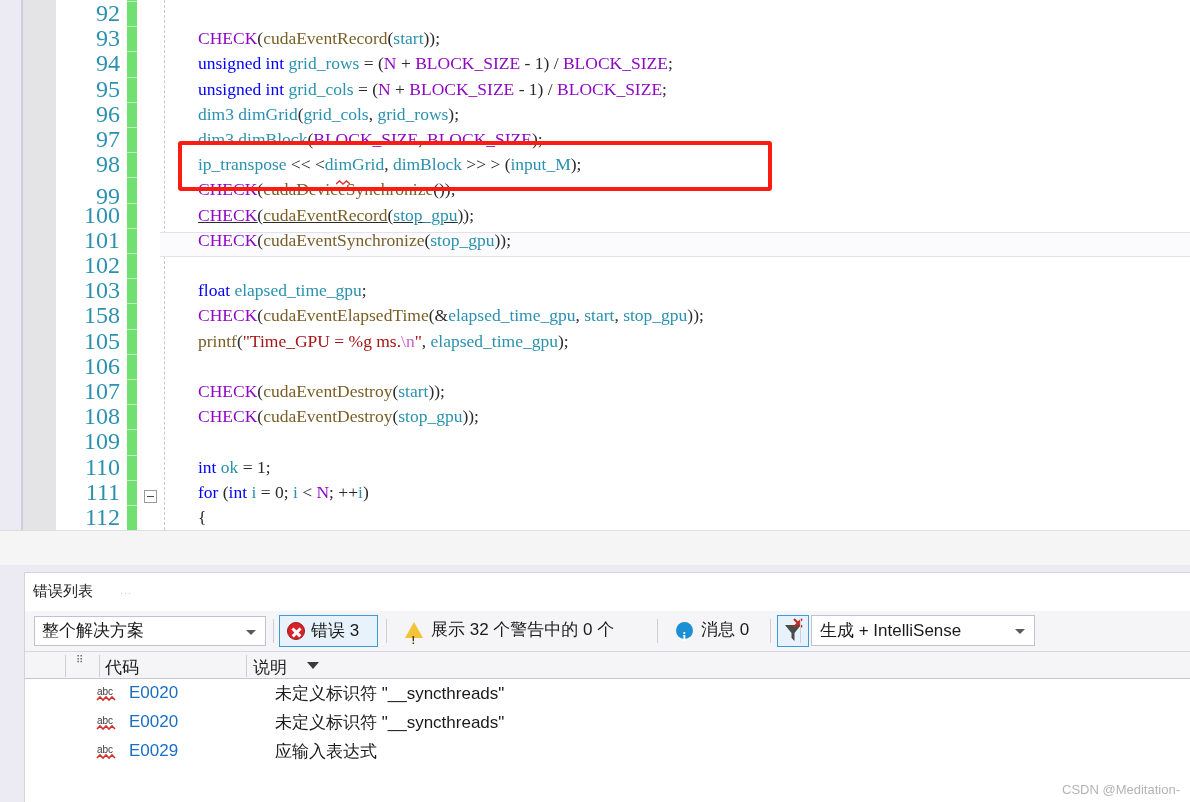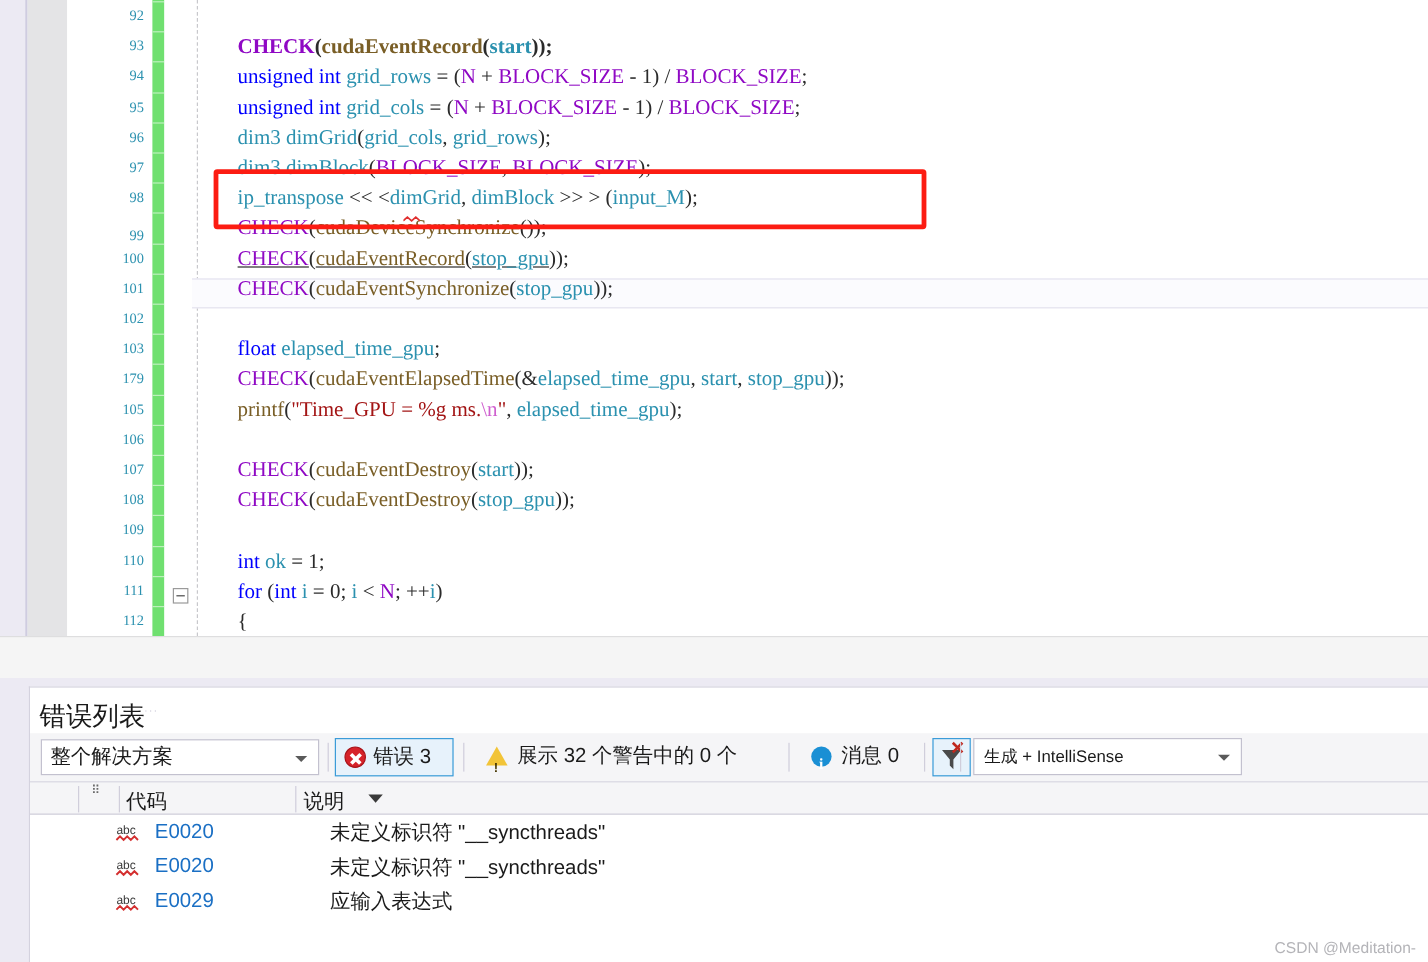--- a/index.html
+++ b/index.html
@@ -28,21 +28,21 @@
   .indent-guide{ position:absolute; left:0px; top:0; width:0; height:530px;
      border-left:1px dashed #c8c8cc; }
 
   .code-line{
     position:absolute; left:0; height:25.2px; line-height:25.2px; white-space:pre;
     font-family:"Liberation Serif", serif; font-size:17.5px; color:#2b2b2b;
   }
   .ln{
     position:absolute; width:64px; text-align:right;
     height:25.2px; line-height:25.2px;
-    font-family:"Liberation Serif", serif; font-size:12px; color:#2b91af;
+    font-family:"Liberation Serif", serif; font-size:24px; color:#2b91af;
   }
   
   .kw   { color:#0000ff; }     
   .type { color:#2b91af; }     
   .macro{ color:#8f08c4; }     
   .fn   { color:#795e26; }     
   .var  { color:#2b91af; }     
   .str  { color:#a31515; }     
   .esc  { color:#cf5fcf; }
 
@@ -98,21 +98,21 @@
   #errlist-panel{
     position:absolute; left:0; top:565px; width:1190px; height:237px;
     background:#eceaf3;
   }
   #errlist-inner{
     position:absolute; left:24px; top:7px; width:1166px; height:230px;
     background:#ffffff; border:1px solid #d4d2de; border-right:none; border-bottom:none;
   }
   #panel-title{
     position:absolute; left:8px; top:9px;
-    font-family:"Liberation Sans", sans-serif; font-size:22px; color:#1a1a1a;
+    font-family:"Liberation Sans", sans-serif; font-size:15px; color:#1a1a1a;
   }
   #panel-grip{
     position:absolute; left:96px; top:14px; width:1050px; height:9px;
   }
 
   #toolbar{ position:absolute; left:0; top:38px; width:1166px; height:40px; background:#f5f5f7; }
   #scope-combo{
     position:absolute; left:9px; top:5px; width:232px; height:30px;
     background:#ffffff; border:1px solid #c3c1cf;
     font-family:"Liberation Sans", sans-serif; font-size:17px; color:#1a1a1a;
@@ -127,21 +127,21 @@
     position:absolute; top:4px; height:32px;
     font-family:"Liberation Sans", sans-serif; font-size:17px; color:#1a1a1a;
     line-height:30px;
   }
   #btn-errors{
     left:254px; width:99px; border:1px solid #3b9bd8; background:#e7f2fb;
   }
   #build-combo{
     position:absolute; left:786px; top:4px; width:224px; height:31px;
     background:#ffffff; border:1px solid #c3c1cf;
-    font-family:"Liberation Sans", sans-serif; font-size:14px; color:#1a1a1a;
+    font-family:"Liberation Sans", sans-serif; font-size:17px; color:#1a1a1a;
     line-height:29px; padding-left:8px;
   }
   #build-combo .caret{
     position:absolute; right:9px; top:13px; width:0;height:0;
     border-left:5px solid transparent;border-right:5px solid transparent;border-top:5px solid #5a5a5a;
   }
   #btn-filter{
     position:absolute; left:752px; top:4px; width:32px; height:32px;
     border:1px solid #3b9bd8; background:#e7f2fb;
   }
@@ -225,41 +225,41 @@
 
   <div class="code-pane">
     <div class="indent-guide" style="left:4px;"></div>
   </div>
 
   <div class="current-line" style="top:232px;"></div>
 
   <div id="lines-host">
       <div class="ln" style="left: 56px; top: 1px;">92</div>
       <div class="ln" style="left: 56px; top: 26.2px;">93</div>
-      <div class="code-line" style="left: 198px; top: 26.2px; font-weight: bold;"><span class="macro">CHECK</span>(<span class="fn">cudaEventRecord</span>(<span class="var">start</span>));</div>
+      <div class="code-line" style="left: 198px; top: 26.2px;"><span class="macro">CHECK</span>(<span class="fn">cudaEventRecord</span>(<span class="var">start</span>));</div>
       <div class="ln" style="left: 56px; top: 51.4px;">94</div>
       <div class="code-line" style="left: 198px; top: 51.4px;"><span class="kw">unsigned</span> <span class="kw">int</span> <span class="var">grid_rows</span> = (<span class="macro">N</span> + <span class="macro">BLOCK_SIZE</span> - 1) / <span class="macro">BLOCK_SIZE</span>;</div>
       <div class="ln" style="left: 56px; top: 76.6px;">95</div>
       <div class="code-line" style="left: 198px; top: 76.6px;"><span class="kw">unsigned</span> <span class="kw">int</span> <span class="var">grid_cols</span> = (<span class="macro">N</span> + <span class="macro">BLOCK_SIZE</span> - 1) / <span class="macro">BLOCK_SIZE</span>;</div>
       <div class="ln" style="left: 56px; top: 101.8px;">96</div>
       <div class="code-line" style="left: 198px; top: 101.8px;"><span class="type">dim3</span> <span class="var">dimGrid</span>(<span class="var">grid_cols</span>, <span class="var">grid_rows</span>);</div>
       <div class="ln" style="left: 56px; top: 127px;">97</div>
       <div class="code-line" style="left: 198px; top: 127px;"><span class="type">dim3</span> <span class="var">dimBlock</span>(<span class="macro">BLOCK_SIZE</span>, <span class="macro">BLOCK_SIZE</span>);</div>
       <div class="ln" style="left: 56px; top: 152.2px;">98</div>
       <div class="code-line" style="left: 198px; top: 152.2px;"><span class="var">ip_transpose</span> &lt;&lt; &lt;<span class="var">dimGrid</span>, <span class="var">dimBlock</span> &gt;&gt; &gt; (<span class="var">input_M</span>);</div>
       <div class="ln" style="left: 56px; top: 184px;">99</div>
       <div class="code-line" style="left: 198px; top: 177.4px;"><span class="macro">CHECK</span>(<span class="fn">cudaDeviceSynchronize</span>());</div>
       <div class="ln" style="left: 56px; top: 202.6px;">100</div>
       <div class="code-line" style="left: 198px; top: 202.6px; text-decoration: underline;"><span class="macro">CHECK</span>(<span class="fn">cudaEventRecord</span>(<span class="var">stop_gpu</span>));</div>
       <div class="ln" style="left: 56px; top: 227.8px;">101</div>
       <div class="code-line" style="left: 198px; top: 227.8px;"><span class="macro">CHECK</span>(<span class="fn">cudaEventSynchronize</span>(<span class="var">stop_gpu</span>));</div>
       <div class="ln" style="left: 56px; top: 253px;">102</div>
       <div class="ln" style="left: 56px; top: 278.2px;">103</div>
       <div class="code-line" style="left: 198px; top: 278.2px;"><span class="kw">float</span> <span class="var">elapsed_time_gpu</span>;</div>
-      <div class="ln" style="left: 56px; top: 303.4px;">179</div>
+      <div class="ln" style="left: 56px; top: 303.4px;">158</div>
       <div class="code-line" style="left: 198px; top: 303.4px;"><span class="macro">CHECK</span>(<span class="fn">cudaEventElapsedTime</span>(&amp;<span class="var">elapsed_time_gpu</span>, <span class="var">start</span>, <span class="var">stop_gpu</span>));</div>
       <div class="ln" style="left: 56px; top: 328.6px;">105</div>
       <div class="code-line" style="left: 198px; top: 328.6px;"><span class="fn">printf</span>(<span class="str">"Time_GPU = %g ms.<span class="esc">\n</span>"</span>, <span class="var">elapsed_time_gpu</span>);</div>
       <div class="ln" style="left: 56px; top: 353.8px;">106</div>
       <div class="ln" style="left: 56px; top: 379px;">107</div>
       <div class="code-line" style="left: 198px; top: 379px;"><span class="macro">CHECK</span>(<span class="fn">cudaEventDestroy</span>(<span class="var">start</span>));</div>
       <div class="ln" style="left: 56px; top: 404.2px;">108</div>
       <div class="code-line" style="left: 198px; top: 404.2px;"><span class="macro">CHECK</span>(<span class="fn">cudaEventDestroy</span>(<span class="var">stop_gpu</span>));</div>
       <div class="ln" style="left: 56px; top: 429.4px;">109</div>
       <div class="ln" style="left: 56px; top: 454.6px;">110</div>

